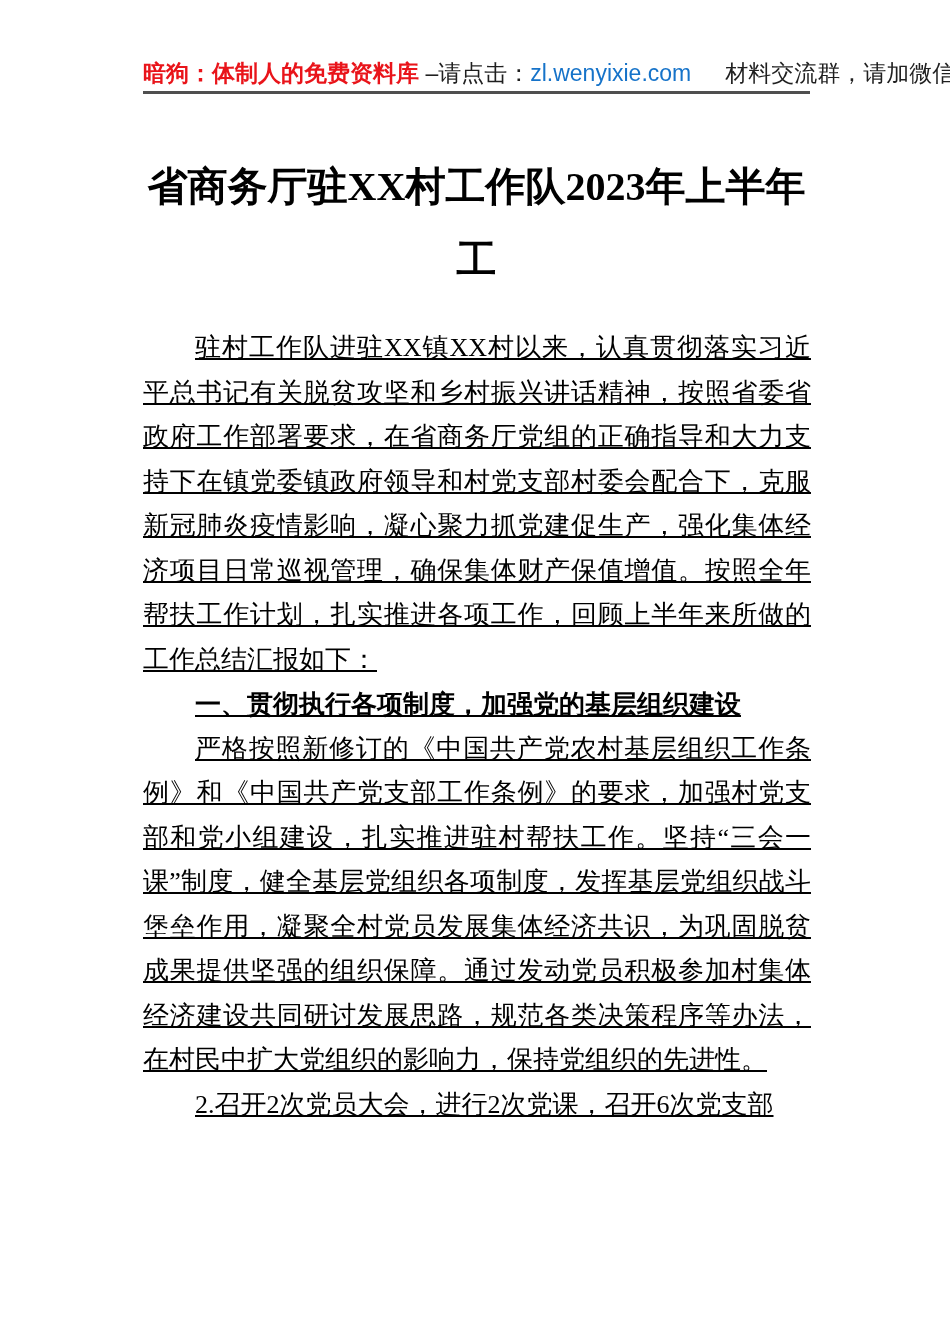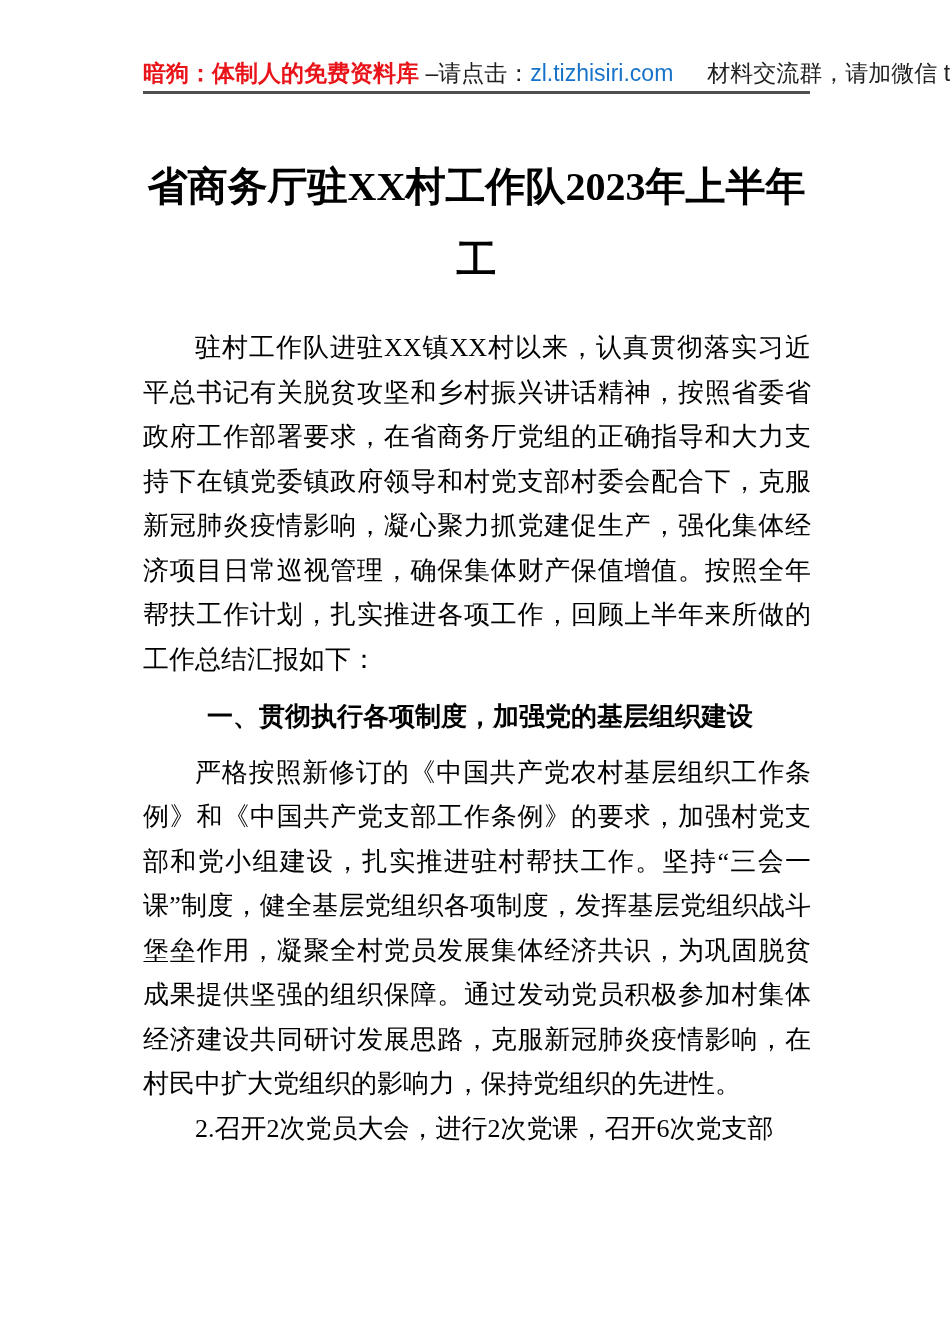--- a/index.html
+++ b/index.html
@@ -50,46 +50,47 @@
 
   
   .doc-body {
     position: absolute;
     left: 143px;
     top: 326px;
     width: 668px;
     font-size: 26px;
     line-height: 44.5px;
     text-align: justify;
+    text-decoration: underline;
   }
   .doc-body p {
     margin: 0;
     padding: 0;
     text-indent: 2em;
   }
   .doc-body .section-heading {
     font-family: "Liberation Sans", "DejaVu Sans", sans-serif;
     font-weight: bold;
     text-indent: 2em;
-    margin: 12px;
+    margin: 0;
   }
 </style>
 </head>
 <body>
 
 <div class="page">
 
   <div class="promo-header">
-    <span class="red">暗狗：体制人的免费资料库</span><span class="dark"> –请点击：</span><span class="link">zl.tizhisiri.com</span><span class="group">材料交流群，请加微信 tizhisiri</span>
+    <span class="red">暗狗：体制人的免费资料库</span><span class="dark"> –请点击：</span><span class="link">zl.wenyixie.com</span><span class="group">材料交流群，请加微信 tizhisiri</span>
   </div>
 
   <div class="doc-title">
     <div>省商务厅驻XX村工作队2023年上半年工</div>
   </div>
 
   <div class="doc-body">
     <p>驻村工作队进驻XX镇XX村以来，认真贯彻落实习近平总书记有关脱贫攻坚和乡村振兴讲话精神，按照省委省政府工作部署要求，在省商务厅党组的正确指导和大力支持下在镇党委镇政府领导和村党支部村委会配合下，克服新冠肺炎疫情影响，凝心聚力抓党建促生产，强化集体经济项目日常巡视管理，确保集体财产保值增值。按照全年帮扶工作计划，扎实推进各项工作，回顾上半年来所做的工作总结汇报如下：</p>
     <p class="section-heading">一、贯彻执行各项制度，加强党的基层组织建设</p>
-    <p>严格按照新修订的《中国共产党农村基层组织工作条例》和《中国共产党支部工作条例》的要求，加强村党支部和党小组建设，扎实推进驻村帮扶工作。坚持“三会一课”制度，健全基层党组织各项制度，发挥基层党组织战斗堡垒作用，凝聚全村党员发展集体经济共识，为巩固脱贫成果提供坚强的组织保障。通过发动党员积极参加村集体经济建设共同研讨发展思路，克服新冠肺炎疫情影响，在村民中扩大党组织的影响力，保持党组织的先进性。</p>
+    <p>严格按照新修订的《中国共产党农村基层组织工作条例》和《中国共产党支部工作条例》的要求，加强村党支部和党小组建设，扎实推进驻村帮扶工作。坚持“三会一课”制度，健全基层党组织各项制度，发挥基层党组织战斗堡垒作用，凝聚全村党员发展集体经济共识，为巩固脱贫成果提供坚强的组织保障。通过发动党员积极参加村集体经济建设共同研讨发展思路，规范各类决策程序等办法，在村民中扩大党组织的影响力，保持党组织的先进性。</p>
     <p>2.召开2次党员大会，进行2次党课，召开6次党支部</p>
   </div>
 
 </div>
 
 </body></html>

